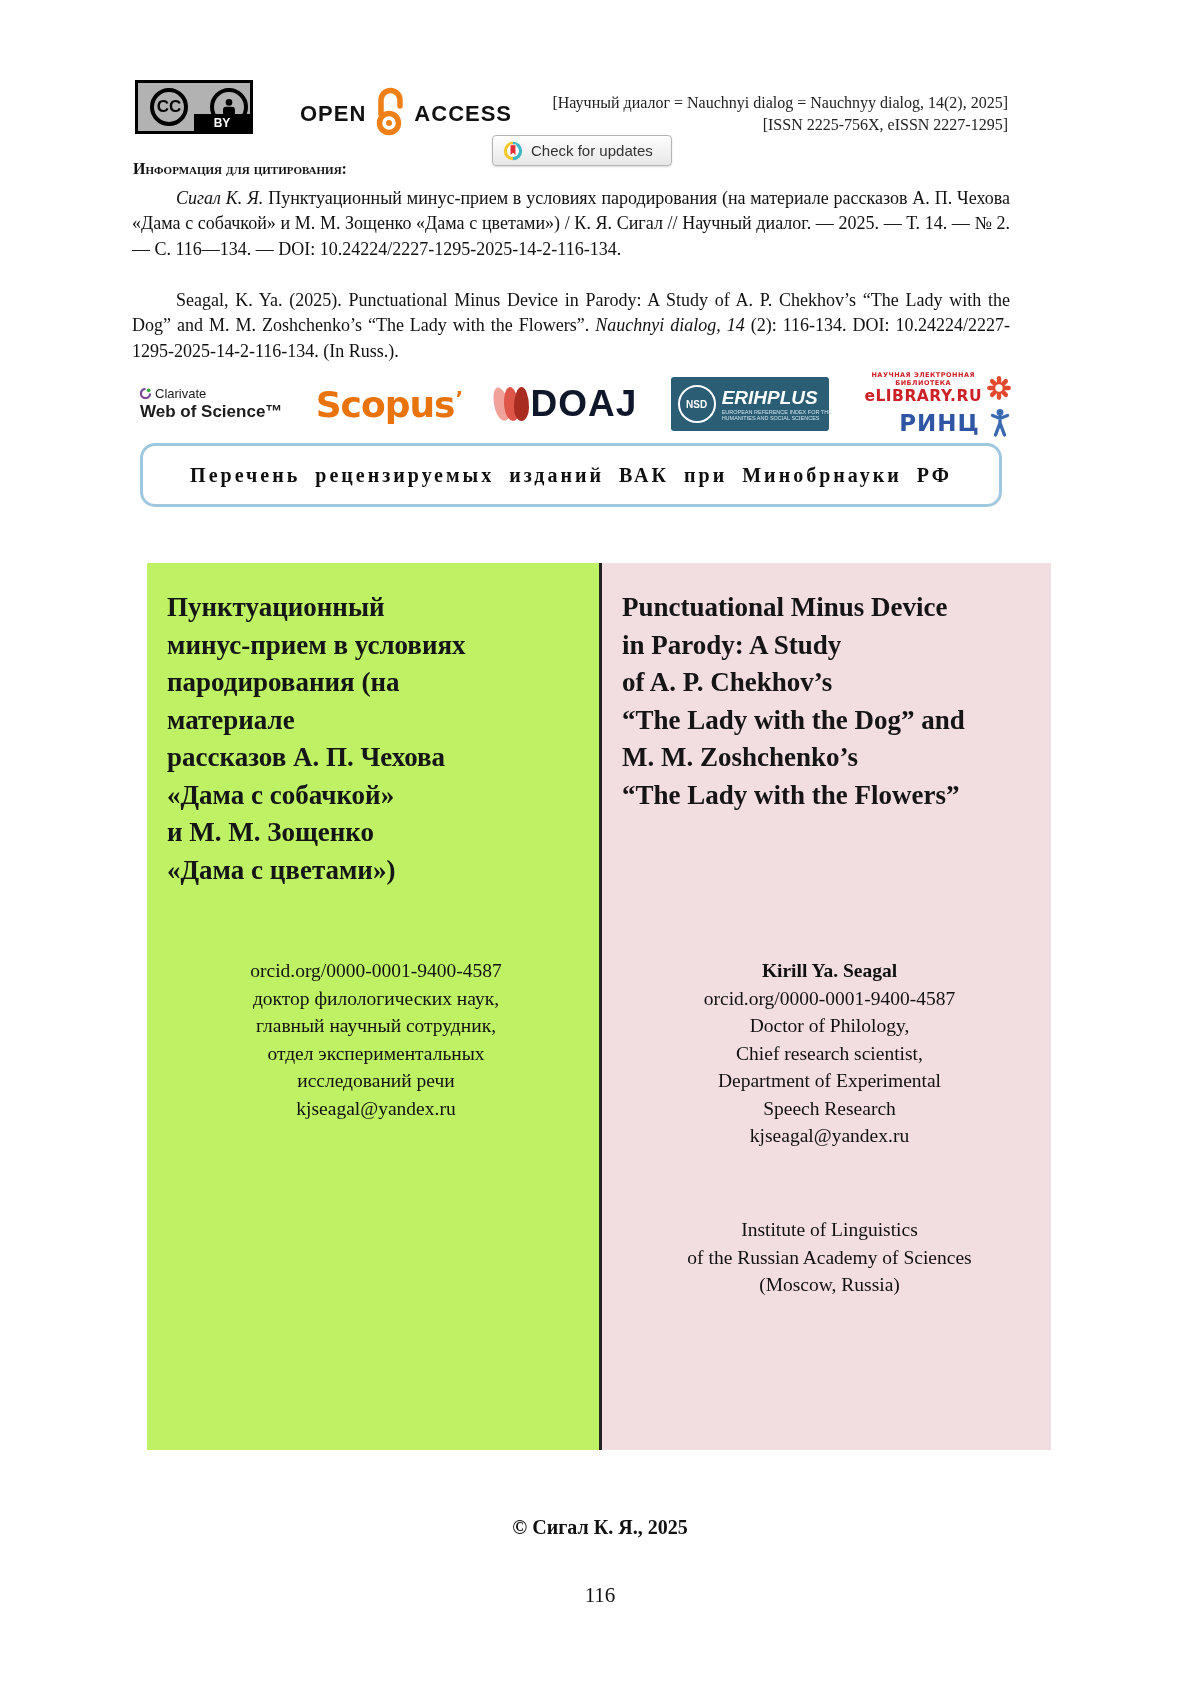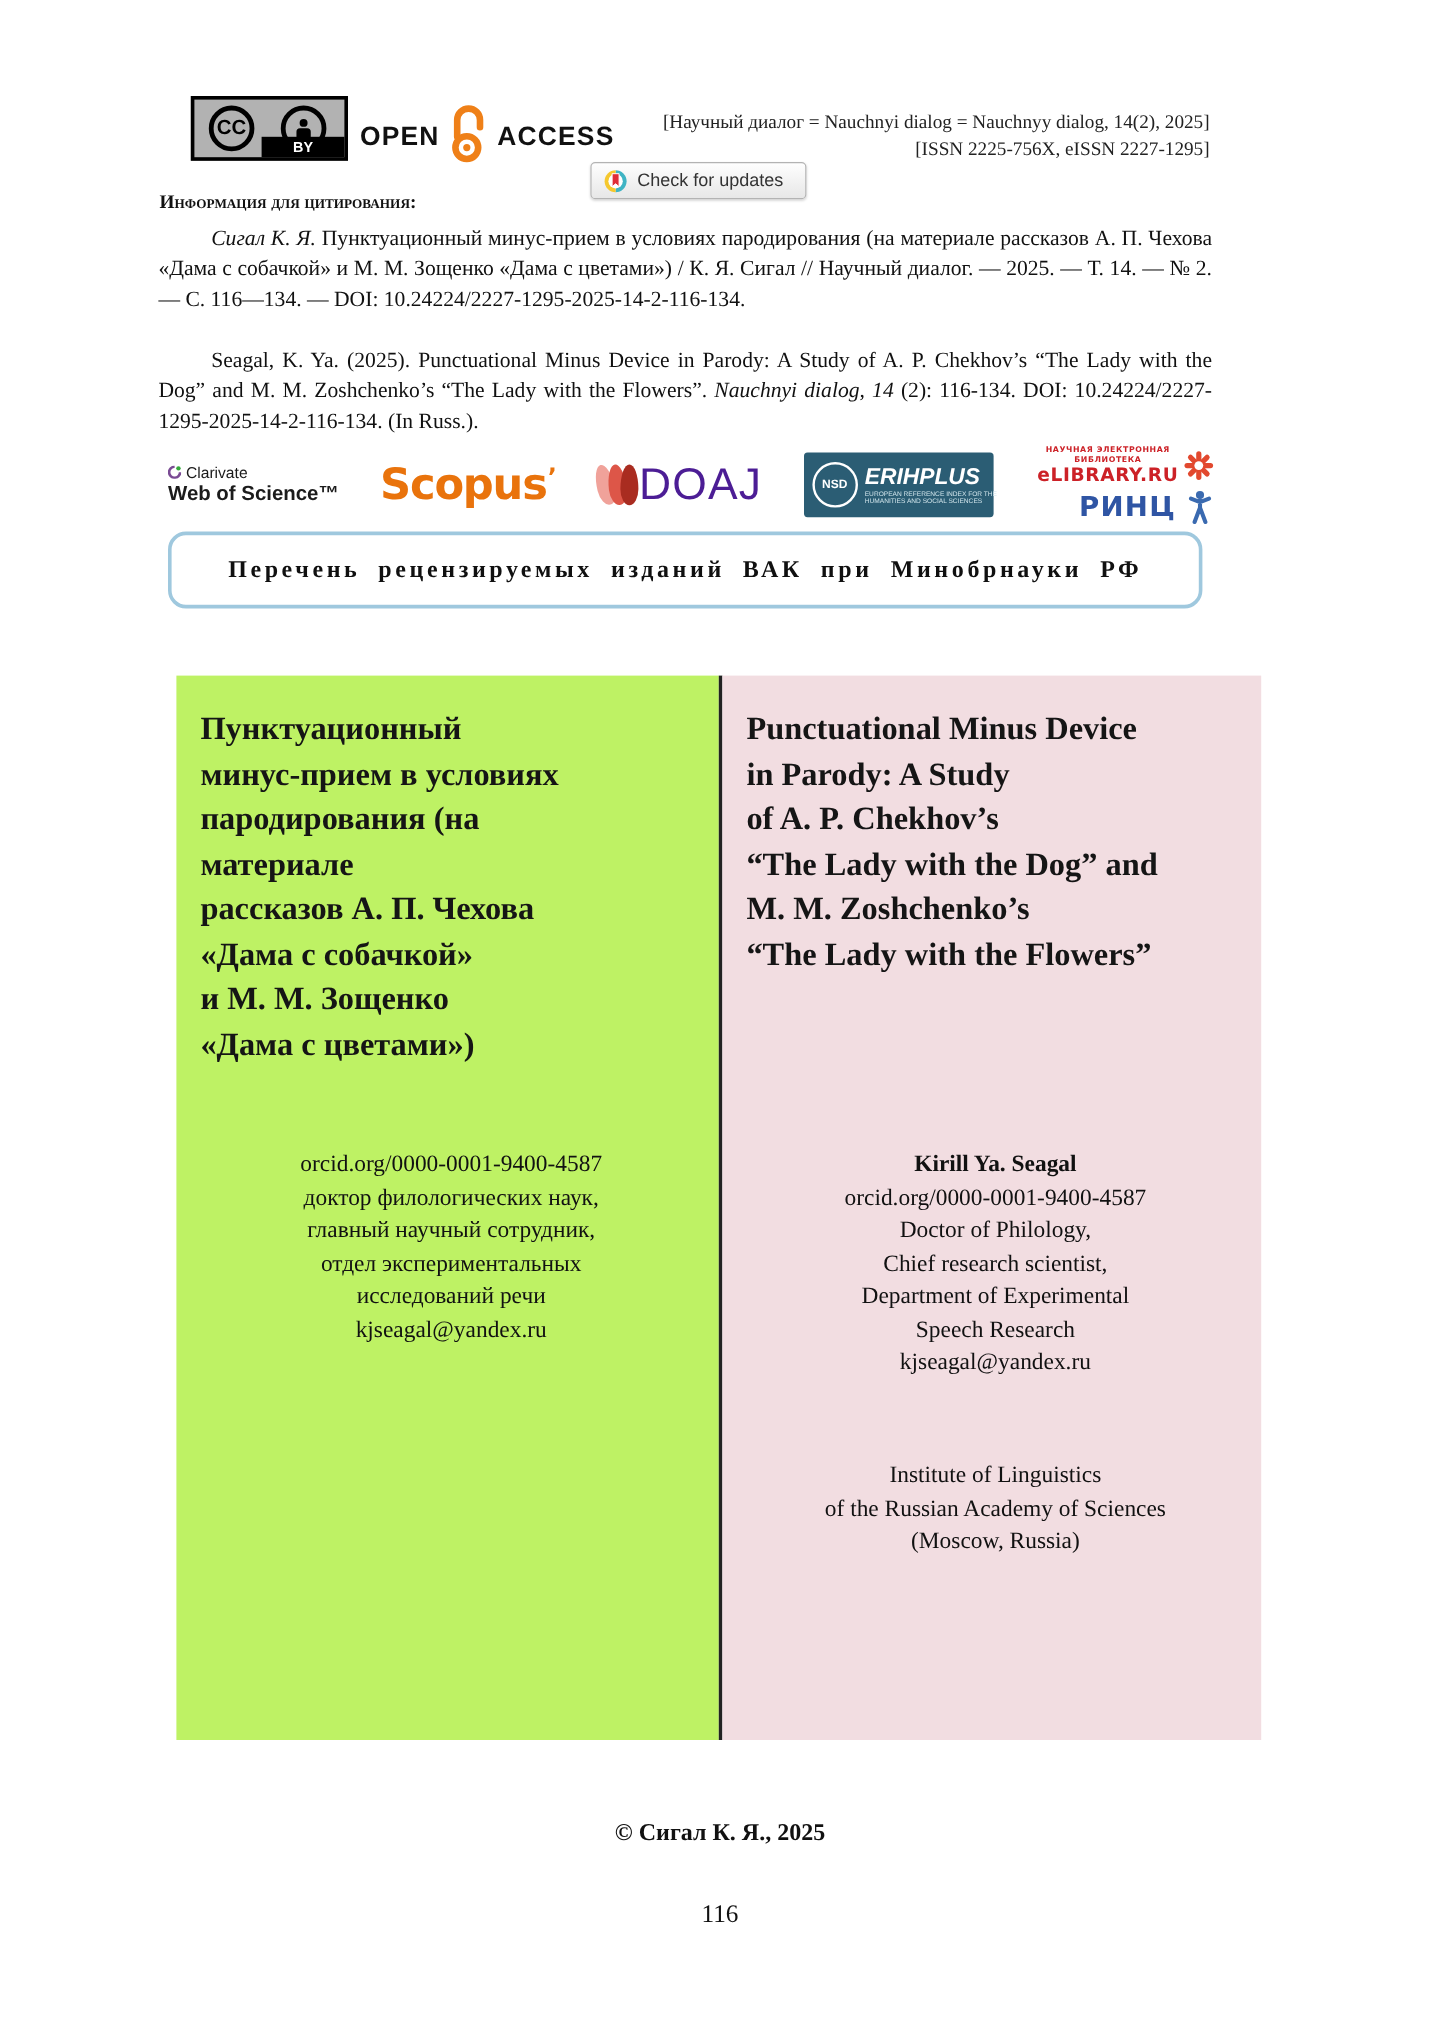--- a/index.html
+++ b/index.html
@@ -1,21 +1,21 @@
 <!DOCTYPE html>
 <html><head>
 <meta charset="utf-8">
 <style>
   html,body{margin:0;padding:0;background:#fff;}
   .page{position:relative;width:1200px;height:1703px;background:#fff;
         font-family:"Liberation Serif", serif;color:#111;overflow:hidden;}
 
   
-  .cc-badge{position:absolute;left:135px;top:80px;width:131px;height:54px;
-            background:#b2b2b2;border:3px solid #000;box-sizing:border-box;margin-left:24px;}
+  .cc-badge{position:absolute;left:135px;top:80px;width:118px;height:54px;
+            background:#b2b2b2;border:3px solid #000;box-sizing:border-box;}
   .cc-circle{position:absolute;left:12px;top:5px;width:38px;height:38px;border:4px solid #000;
              border-radius:50%;background:#b2b2b2;display:flex;align-items:center;justify-content:center;
              font-family:"Liberation Sans",sans-serif;font-weight:bold;font-size:17px;color:#000;box-sizing:border-box;}
   .person-circle{position:absolute;left:72px;top:5px;width:38px;height:38px;border:4px solid #000;
              border-radius:50%;background:#b2b2b2;display:flex;align-items:center;justify-content:center;box-sizing:border-box;}
   .by-strip{position:absolute;left:56px;right:0;bottom:0;height:17px;background:#000;color:#fff;
             font-family:"Liberation Sans",sans-serif;font-weight:bold;font-size:12px;
             display:flex;align-items:center;justify-content:center;}
 
   .open-access{position:absolute;left:300px;top:84px;height:60px;display:flex;align-items:center;gap:7px;
@@ -45,21 +45,21 @@
   .wos-main{font-weight:bold;font-size:17px;margin-top:1px;}
   .scopus{font-family:"DejaVu Sans",sans-serif;font-weight:bold;font-size:36px;color:#e9730c;
           letter-spacing:-1px;position:relative;cursor:pointer;}
   .scopus-mark{font-size:20px;position:relative;top:-12px;left:1px;}
   .doaj{display:flex;align-items:center;gap:6px;cursor:pointer;}
   .doaj-leaves{display:flex;}
   .doaj-leaf{width:15px;height:34px;border-radius:50% 50% 50% 50%/60% 60% 40% 40%;margin-right:-5px;}
   .leaf1{background:#f0a29a;transform:rotate(-14deg);}
   .leaf2{background:#dd5648;transform:rotate(-7deg);}
   .leaf3{background:#a92c20;transform:rotate(0deg);}
-  .doaj-text{font-family:"Liberation Sans",sans-serif;font-weight:normal;font-size:37px;color:#4c1d95;letter-spacing:1px;}
+  .doaj-text{font-family:"Liberation Sans",sans-serif;font-weight:bold;font-size:37px;color:#0f172a;letter-spacing:1px;}
   .erih{width:158px;height:54px;background:#2b5d74;border-radius:3px;display:flex;align-items:center;
         gap:6px;padding:0 7px;box-sizing:border-box;cursor:pointer;}
   .nsd-ring{width:34px;height:34px;border:2px solid #fff;border-radius:50%;flex:none;
             display:flex;align-items:center;justify-content:center;color:#fff;
             font-family:"Liberation Sans",sans-serif;font-weight:bold;font-size:10px;}
   .erih-main{font-family:"Liberation Sans",sans-serif;font-weight:800;font-style:italic;
              font-size:19px;color:#fff;letter-spacing:0;}
   .erih-sub{font-family:"Liberation Sans",sans-serif;font-size:5.5px;color:#cfe3ea;line-height:6.5px;white-space:nowrap;}
   .elib{width:150px;font-family:"DejaVu Sans",sans-serif;cursor:pointer;}
   .elib-top{display:flex;align-items:center;gap:4px;justify-content:flex-end;}

